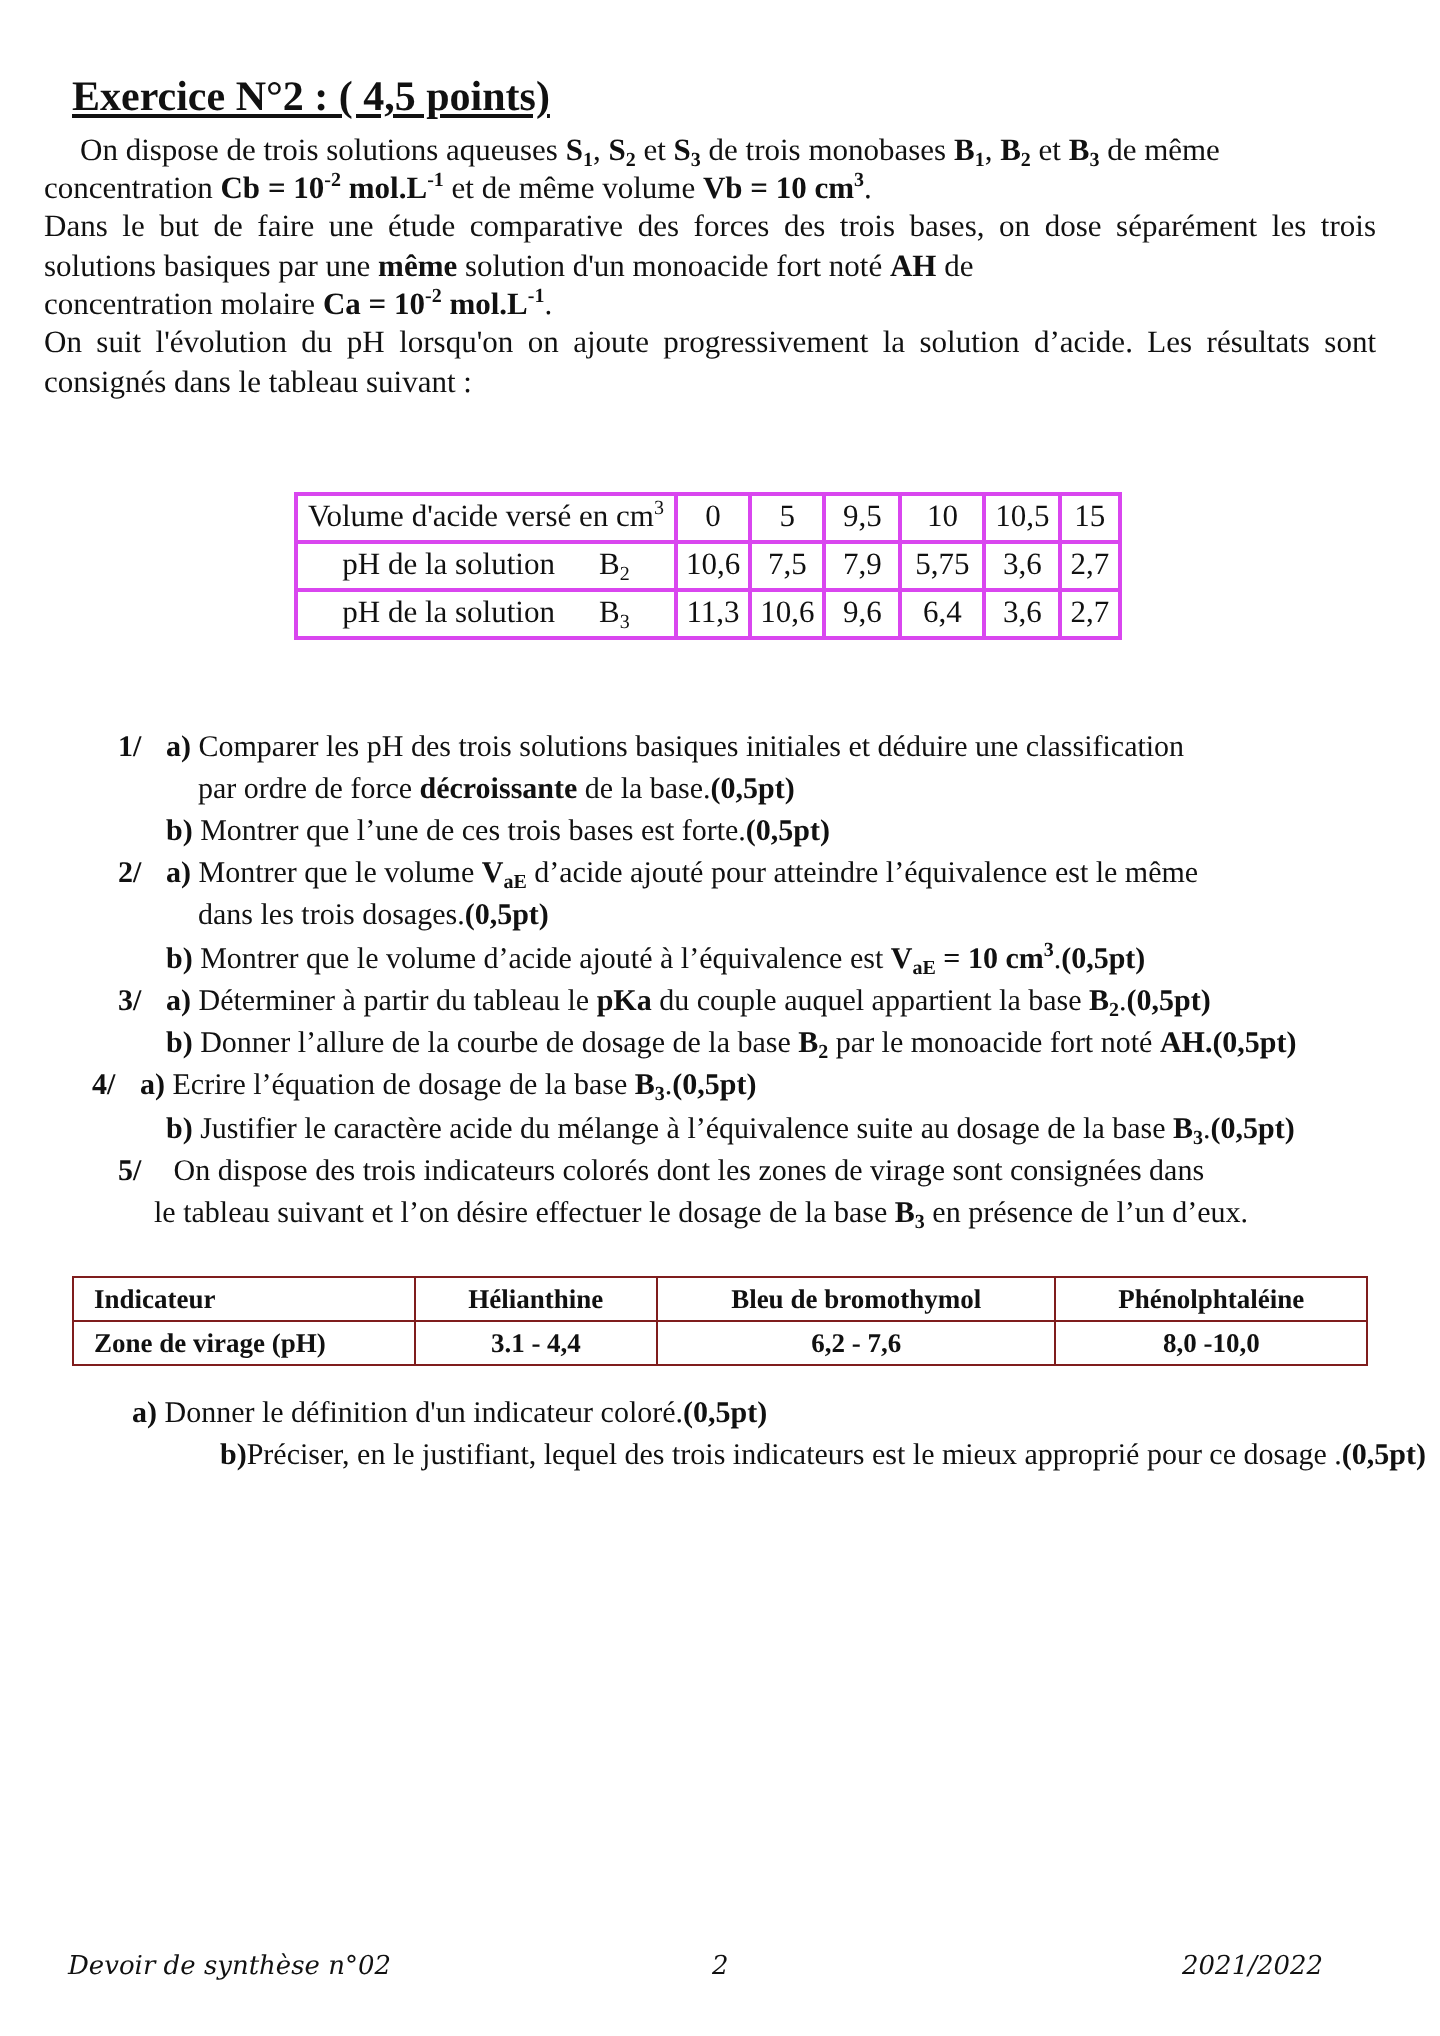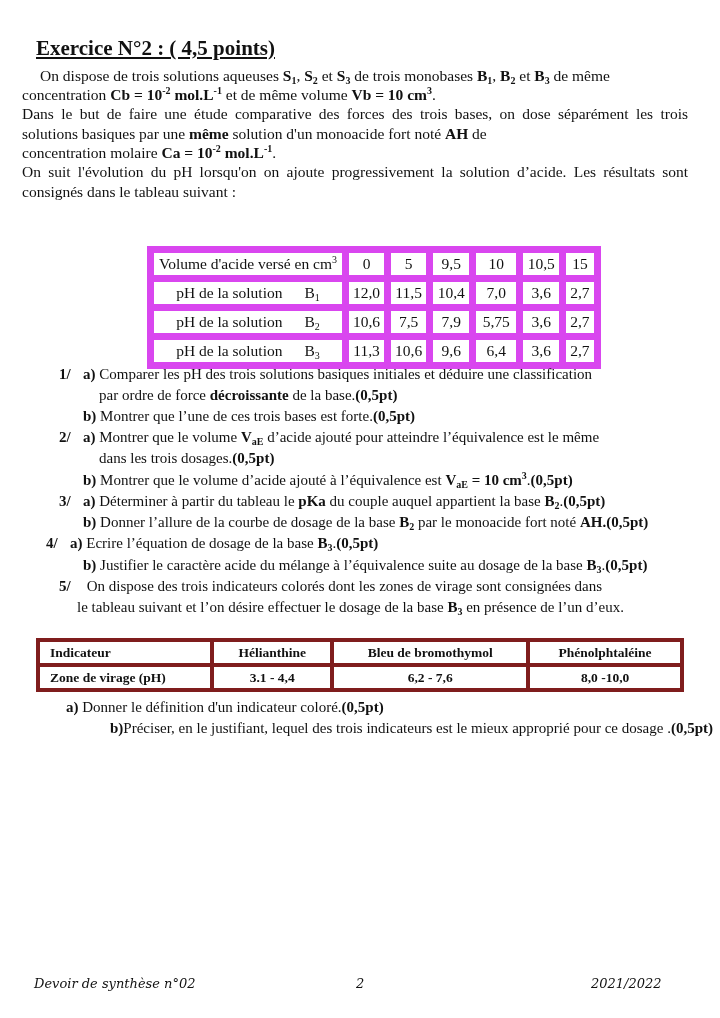--- a/index.html
+++ b/index.html
@@ -10,31 +10,31 @@
   .abs { position: absolute; }
   b, .b { font-weight: bold; }
   .title { left: 36px; top: 36px; font-weight: bold; text-decoration: underline; font-size: 21px; }
   .para { left: 22px; width: 666px; line-height: 19.5px; text-align: justify; }
   .line { white-space: nowrap; }
   sub, sup { font-size: 10px; line-height: 0; }
   sub { vertical-align: -3px; }
   sup { vertical-align: 6px; }
 
   table.data { border-collapse: collapse; position: absolute; left: 147px; top: 246px; font-size: 15.5px; }
-  table.data td { border: 7px solid #d946ef; padding: 0 4px; height: 22px; text-align: center; white-space: nowrap; }
+  table.data td { border: 2px solid #d946ef; padding: 0 4px; height: 22px; text-align: center; white-space: nowrap; }
   table.data td.lab { text-align: center; padding: 0 5px; }
   table.data td.lab .bsym { display: inline-block; margin-left: 22px; }
 
   .q { left: 59px; line-height: 21px; white-space: nowrap; font-size: 15px; }
   .q .num { display: inline-block; width: 24px; font-weight: bold; }
   .indent1 { padding-left: 24px; }
   .indent2 { padding-left: 40px; }
 
   table.ind { border-collapse: collapse; position: absolute; left: 36px; top: 638px; width: 648px; font-size: 13.5px; font-weight: bold; }
-  table.ind td { border: 4px solid #7f1d1d; height: 21px; padding: 0 10px; text-align: center; white-space: nowrap; }
+  table.ind td { border: 1px solid #7f1d1d; height: 21px; padding: 0 10px; text-align: center; white-space: nowrap; }
   table.ind td.first { text-align: left; width: 150px; }
 
   .foot { top: 976px; font-family: "DejaVu Serif", serif; font-style: italic; font-size: 13px; }
 </style>
 </head>
 <body>
 
 <div class="abs title">Exercice N°2 : ( 4,5 points)</div>
 
 <div class="abs para line" style="top:66px; left:40px;">
@@ -55,29 +55,20 @@
 <table class="data">
   <tbody>
       <tr>
     <td class="lab"><span>Volume d'acide versé en cm</span><sup>3</sup></td>
     <td style="width:26px">0</td>
     <td style="width:26px">5</td>
     <td style="width:28px">9,5</td>
     <td style="width:32px">10</td>
     <td style="width:28px">10,5</td>
     <td style="width:18px">15</td>
-  </tr>
-  <tr>
-    <td class="lab"><span>pH de la solution</span><span class="bsym"><span>B</span><sub>1</sub></span></td>
-    <td>12,0</td>
-    <td>11,5</td>
-    <td>10,4</td>
-    <td>7,0</td>
-    <td>3,6</td>
-    <td>2,7</td>
   </tr>
   <tr>
     <td class="lab"><span>pH de la solution</span><span class="bsym"><span>B</span><sub>2</sub></span></td>
     <td>10,6</td>
     <td>7,5</td>
     <td>7,9</td>
     <td>5,75</td>
     <td>3,6</td>
     <td>2,7</td>
   </tr>

